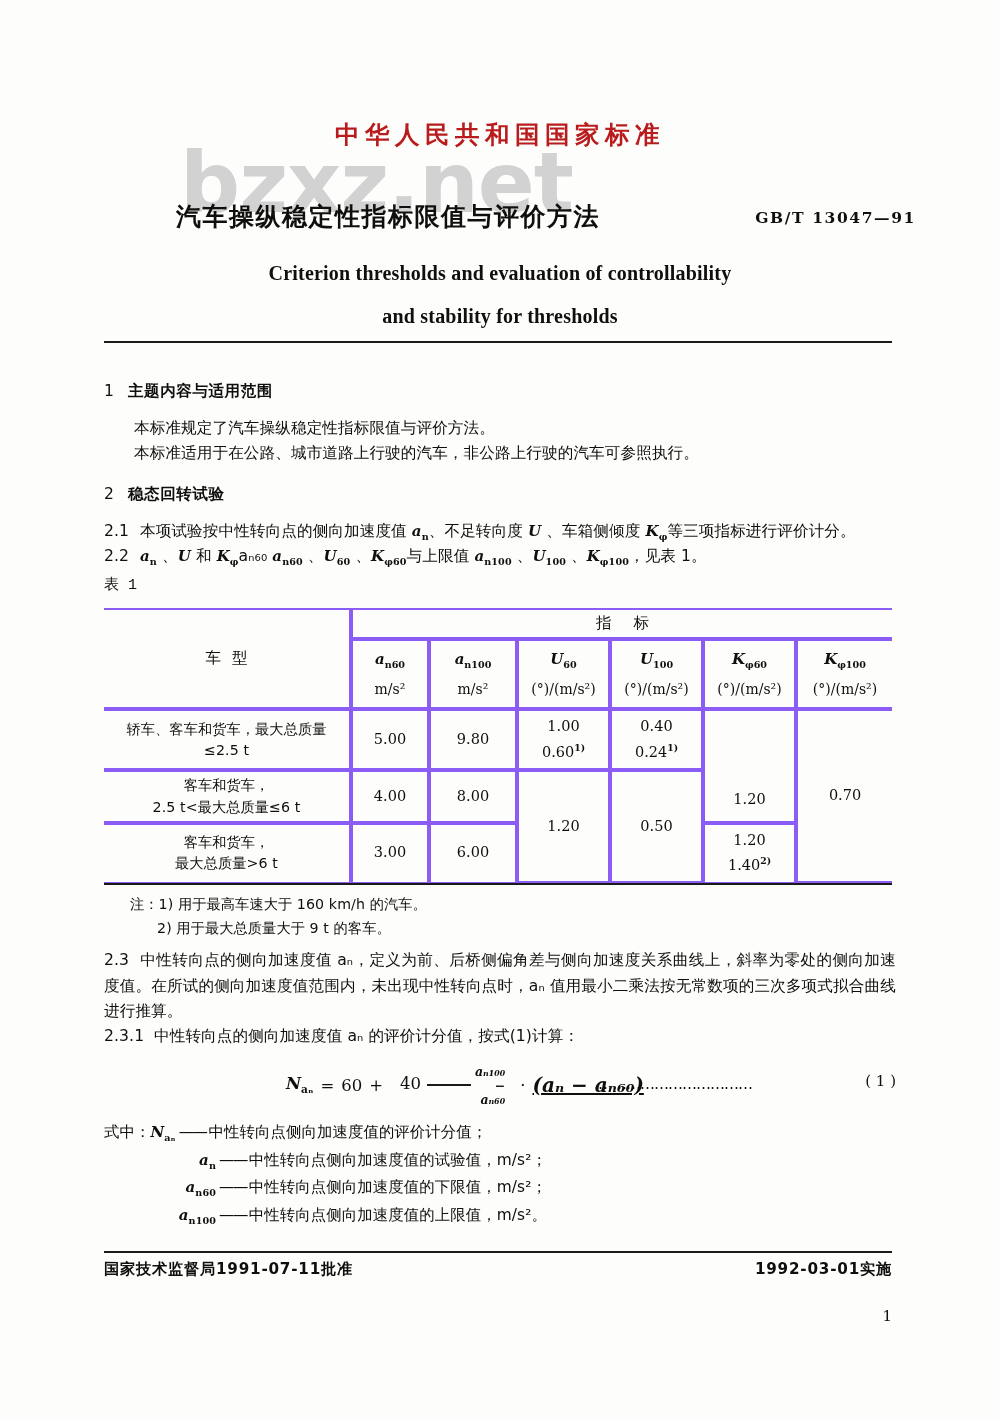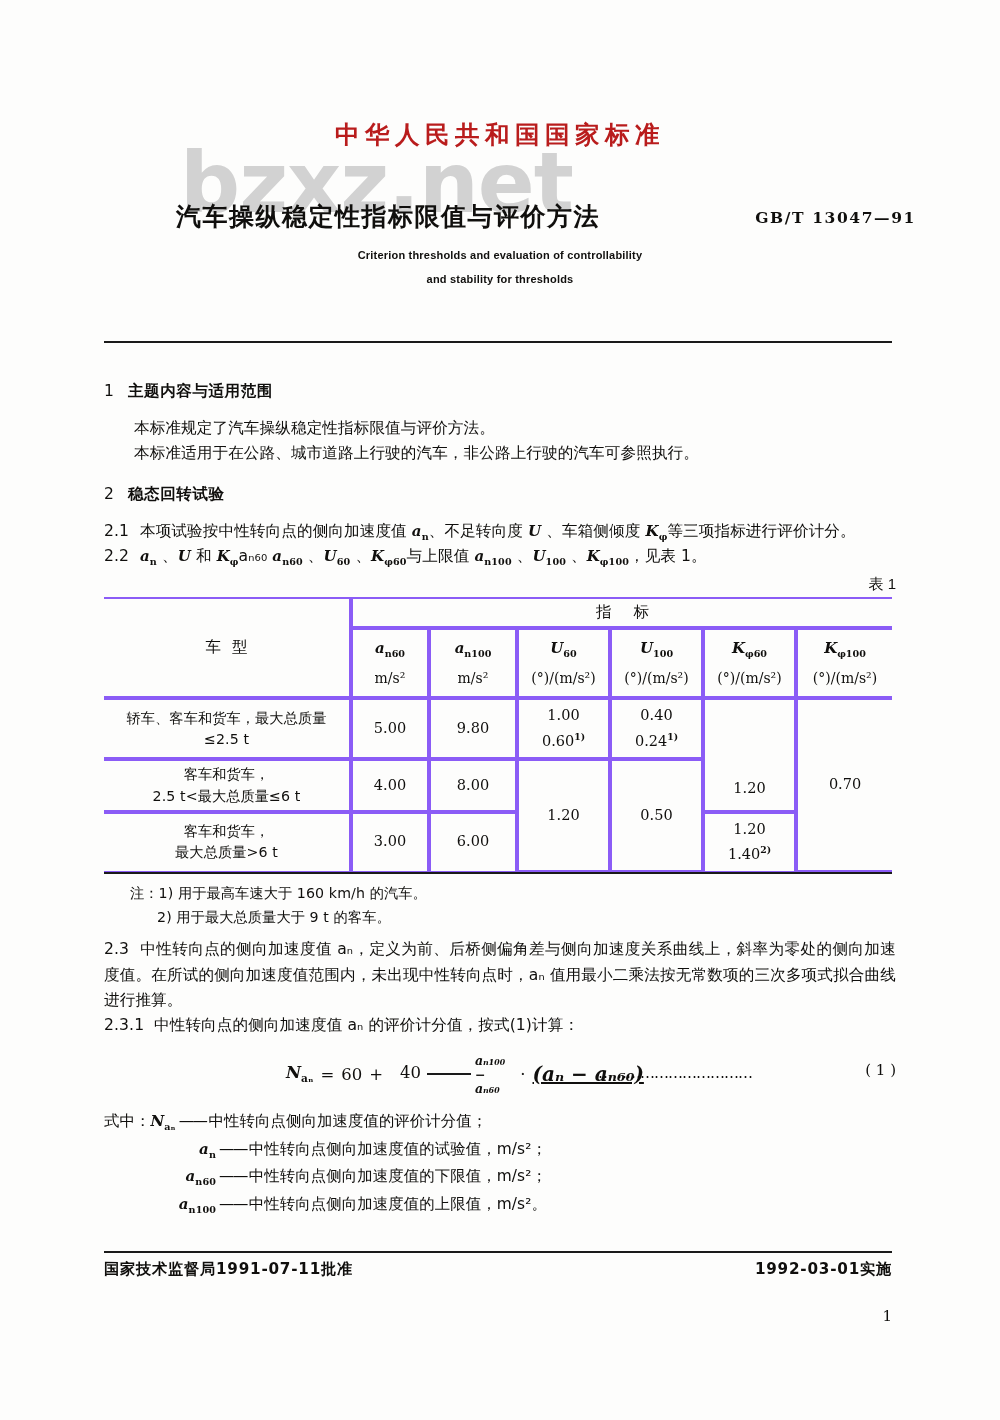--- a/index.html
+++ b/index.html
@@ -69,25 +69,25 @@
     right: 84px;
     top: 8px;
     font-size: 15.5px;
     font-weight: bold;
     letter-spacing: 1.6px;
     font-family: "DejaVu Serif", "Liberation Serif", serif;
   }
   .title-en {
     position: absolute;
     left: 0; right: 0;
-    top: 244px;
+    top: 252px;
     text-align: center;
-    font-family: Liberation Sans, sans-serif;
-    font-weight: bold;
-    font-size: 11px;
+    font-family: Liberation Serif, serif;
+    font-weight: bold;
+    font-size: 20px;
     line-height: 2.15;
     letter-spacing: 0.2px;
     z-index: 2;
   }
   .rule-top {
     position: absolute;
     left: 104px;
     width: 788px;
     top: 341px;
     height: 2.2px;
@@ -135,24 +135,24 @@
     font-family: "DejaVu Serif", "Liberation Serif", serif;
   }
   .unit {
     font-family: "DejaVu Serif", "Liberation Serif", serif;
     font-style: normal;
     font-size: 14px;
   }
 
   
   .tbl-cap {
-    text-align: right;
+    text-align: left;
     font-size: 15px;
-    margin: 5px 0 3px 0;
-    font-family: Liberation Sans, sans-serif;
+    margin: 5px 0 14px 0;
+    font-family: Liberation Mono, monospace;
   }
   table.t1 {
     border-collapse: collapse;
     width: 788px;
     table-layout: fixed;
     margin: 0;
   }
   table.t1 td, table.t1 th {
     border: 4px solid #8b5cf6;
     text-align: center;
@@ -203,20 +203,21 @@
     margin-top: 12px;
   }
   .formula {
     position: absolute;
     left: 182px;
     top: 2px;
     display: flex;
     align-items: center;
     font-family: "DejaVu Serif", "Liberation Serif", serif;
     font-size: 16.5px;
+    text-align: right;
   }
   .formula .lhs { font-style: italic; font-weight: bold; }
   .formula .op { margin: 0 7px; }
   .frac {
     display: inline-flex;
     flex-direction: row;
     align-items: center;
     margin: 0 4px;
     line-height: 1.1;
   }

